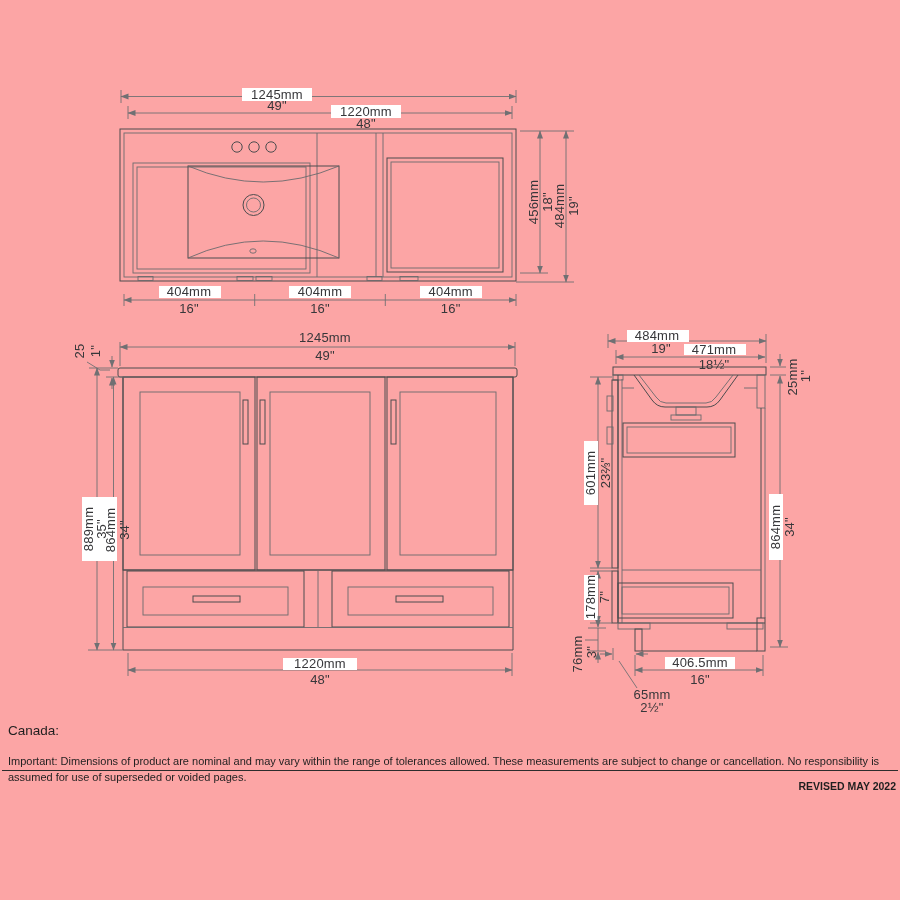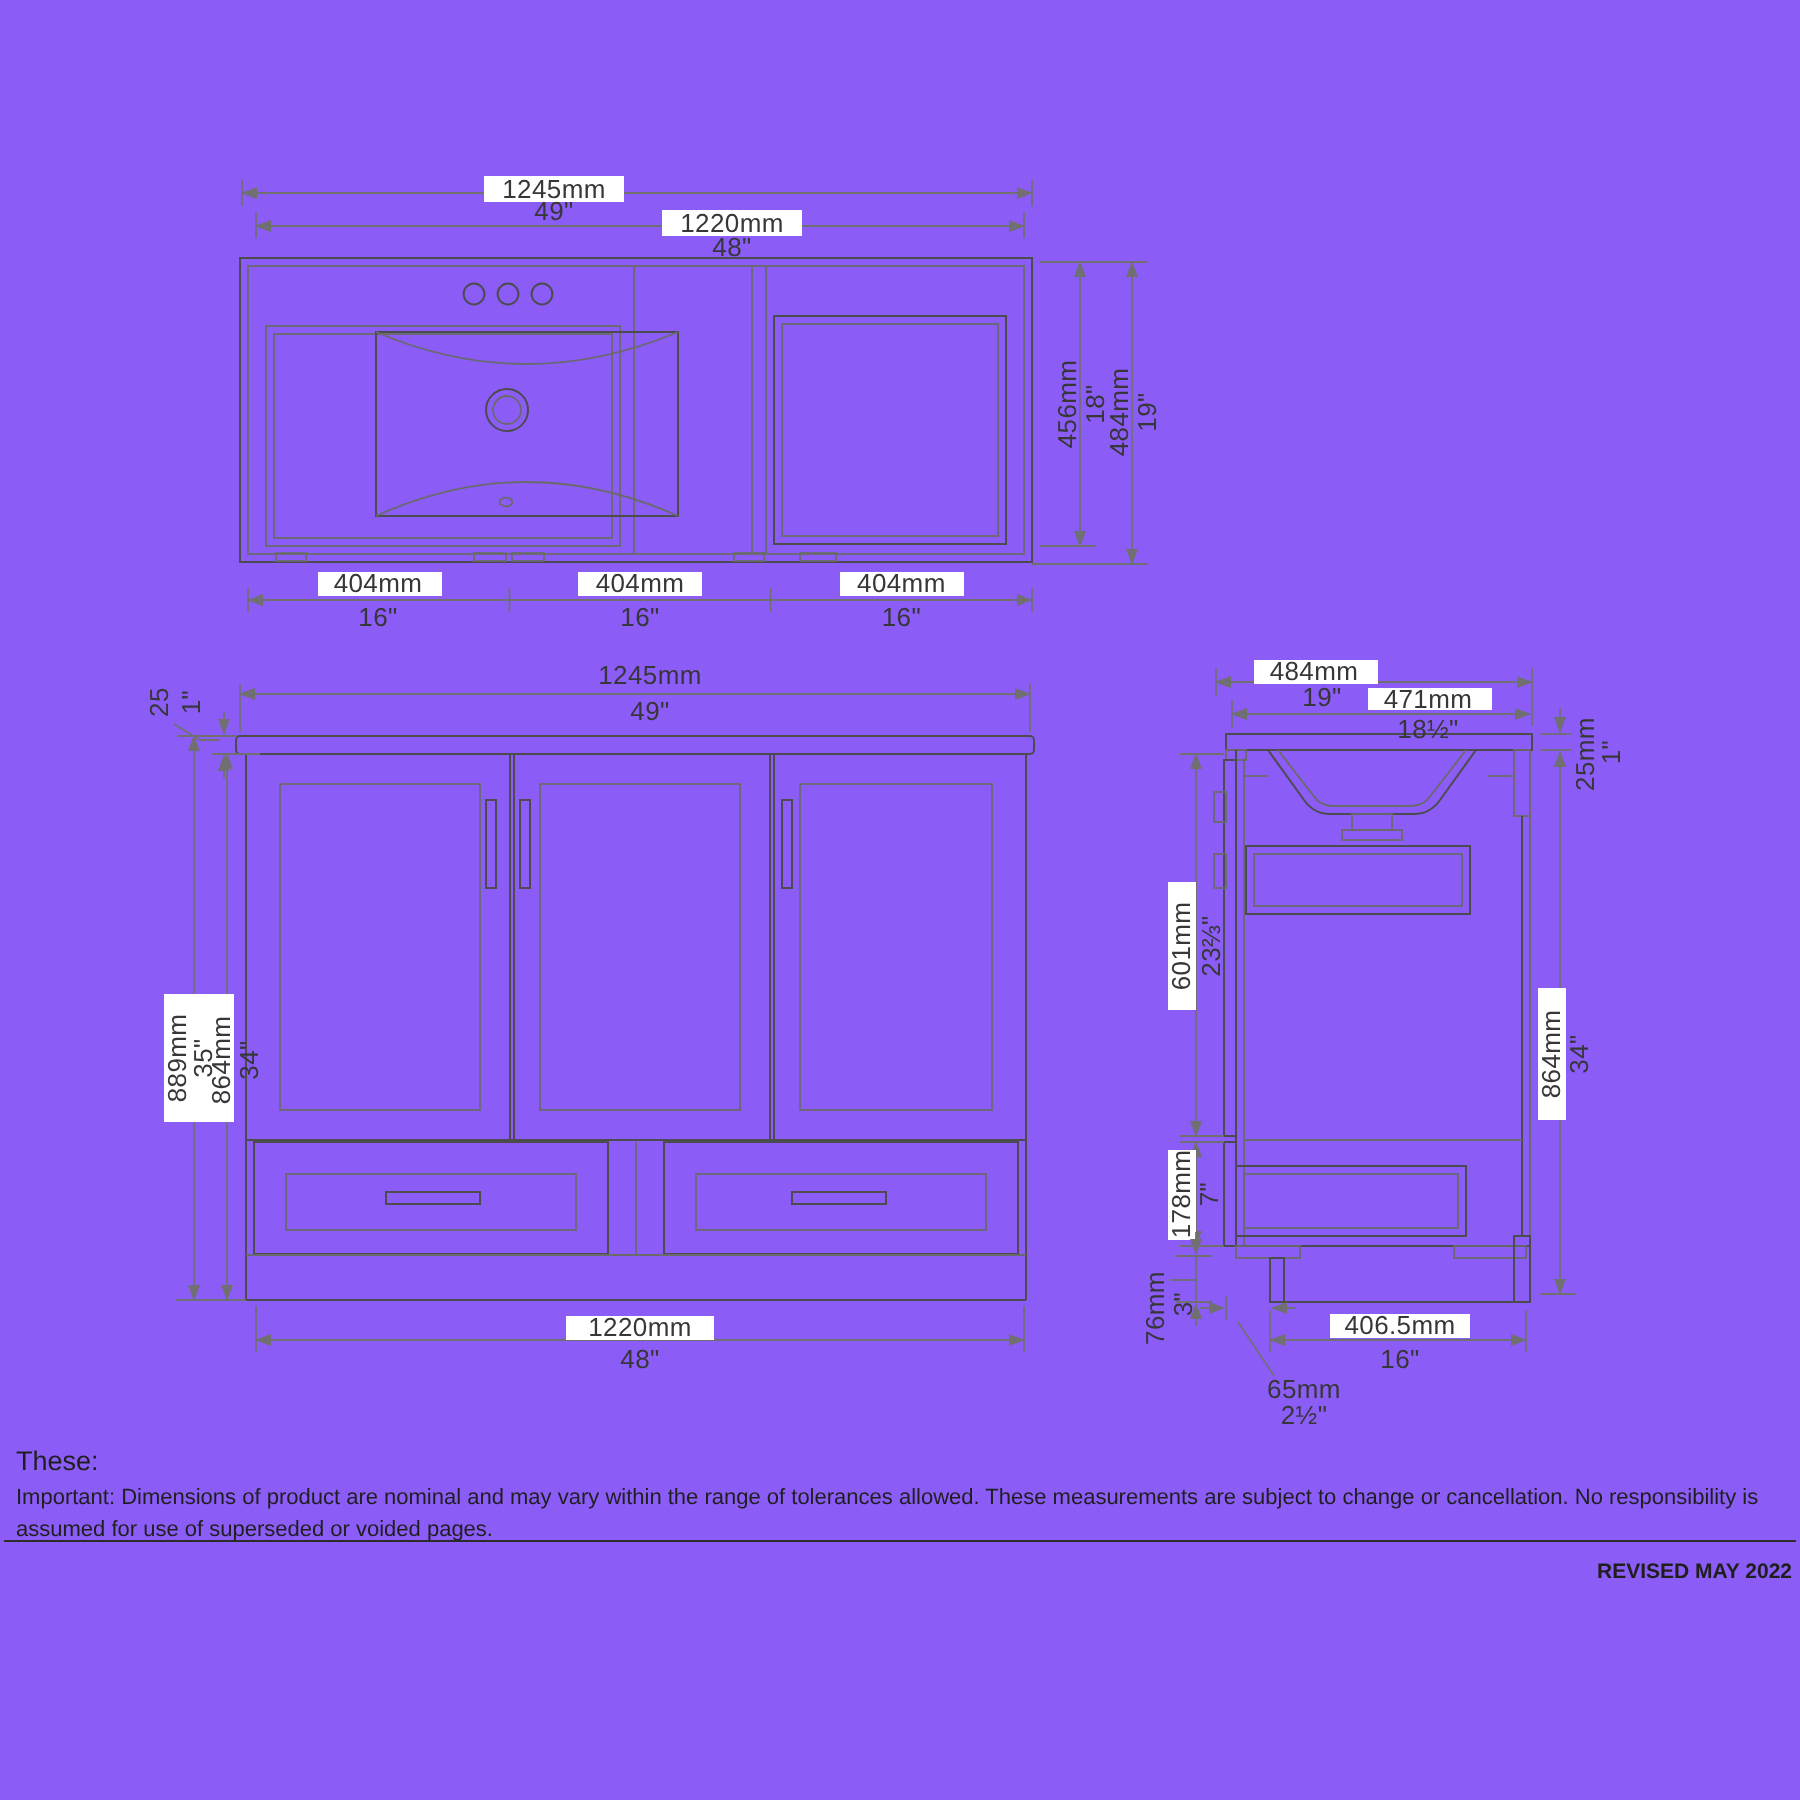--- a/index.html
+++ b/index.html
@@ -1,28 +1,28 @@
 <!DOCTYPE html>
 <html><head>
 <meta charset="utf-8">
 <style>
   html,body{margin:0;padding:0;}
   body{width:900px;height:900px;background:#ffffff;position:relative;
        font-family:"Liberation Sans",sans-serif;color:#1f1f1f;overflow:hidden;}
-  .sheet{position:absolute;inset:0;background:#8b5cf6;}
+  .sheet{position:absolute;inset:0;background:#fca5a5;}
   svg{display:block;}
   svg text{font-family:"Liberation Sans",sans-serif;fill:#37373a;}
   .dm{font-size:13px;text-anchor:middle;letter-spacing:.2px;}
   .ln{fill:none;stroke:#4c4c4e;stroke-width:1;}
   .lt{fill:none;stroke:#6a6a6d;stroke-width:0.9;}
   .dl{fill:none;stroke:#707073;stroke-width:0.9;}
   .wbg{fill:#ffffff;stroke:none;}
   .notes{position:absolute;left:8px;top:723px;right:8px;}
   .notes-head{font-size:13.5px;}
-  .notes-body{font-size:11px;line-height:1.45;margin-top:4px;}
+  .notes-body{font-size:11px;line-height:1.45;margin-top:16px;}
   .rule{position:absolute;left:2px;right:2px;top:770px;border-top:1.6px solid #2c2c2c;}
   .footer{position:absolute;left:4px;top:780px;width:810px;font-size:10.5px;line-height:1.5;}
   .rev{position:absolute;right:4px;top:780px;font-size:10.5px;font-weight:bold;}
 </style>
 </head>
 <body>
 
 <div class="sheet">
 
 <svg width="900" height="720" viewBox="0 0 900 720">
@@ -263,21 +263,21 @@
     <line class="dl" x1="613" y1="648" x2="613" y2="660"></line>
     <line class="dl" x1="600" y1="654" x2="612" y2="654" marker-end="url(#ar)"></line>
     <line class="dl" x1="648" y1="654" x2="636" y2="654" marker-end="url(#ar)"></line>
     <line class="dl" x1="619" y1="661" x2="637" y2="688"></line>
     <text class="dm" x="652" y="699">65mm</text>
     <text class="dm" x="652" y="712">2½"</text>
   </g>
 </svg>
 
 <div class="notes">
-  <div class="notes-head">These:</div>
+  <div class="notes-head">Canada:</div>
   <div class="notes-body">Important: Dimensions of product are nominal and may vary within the range of tolerances allowed. These measurements are subject to change or cancellation. No responsibility is assumed for use of superseded or voided pages.</div>
 </div>
 
 <div class="rule"></div>
 
 <div class="footer">
 </div>
 <div class="rev">REVISED MAY 2022</div>
 
 </div>

